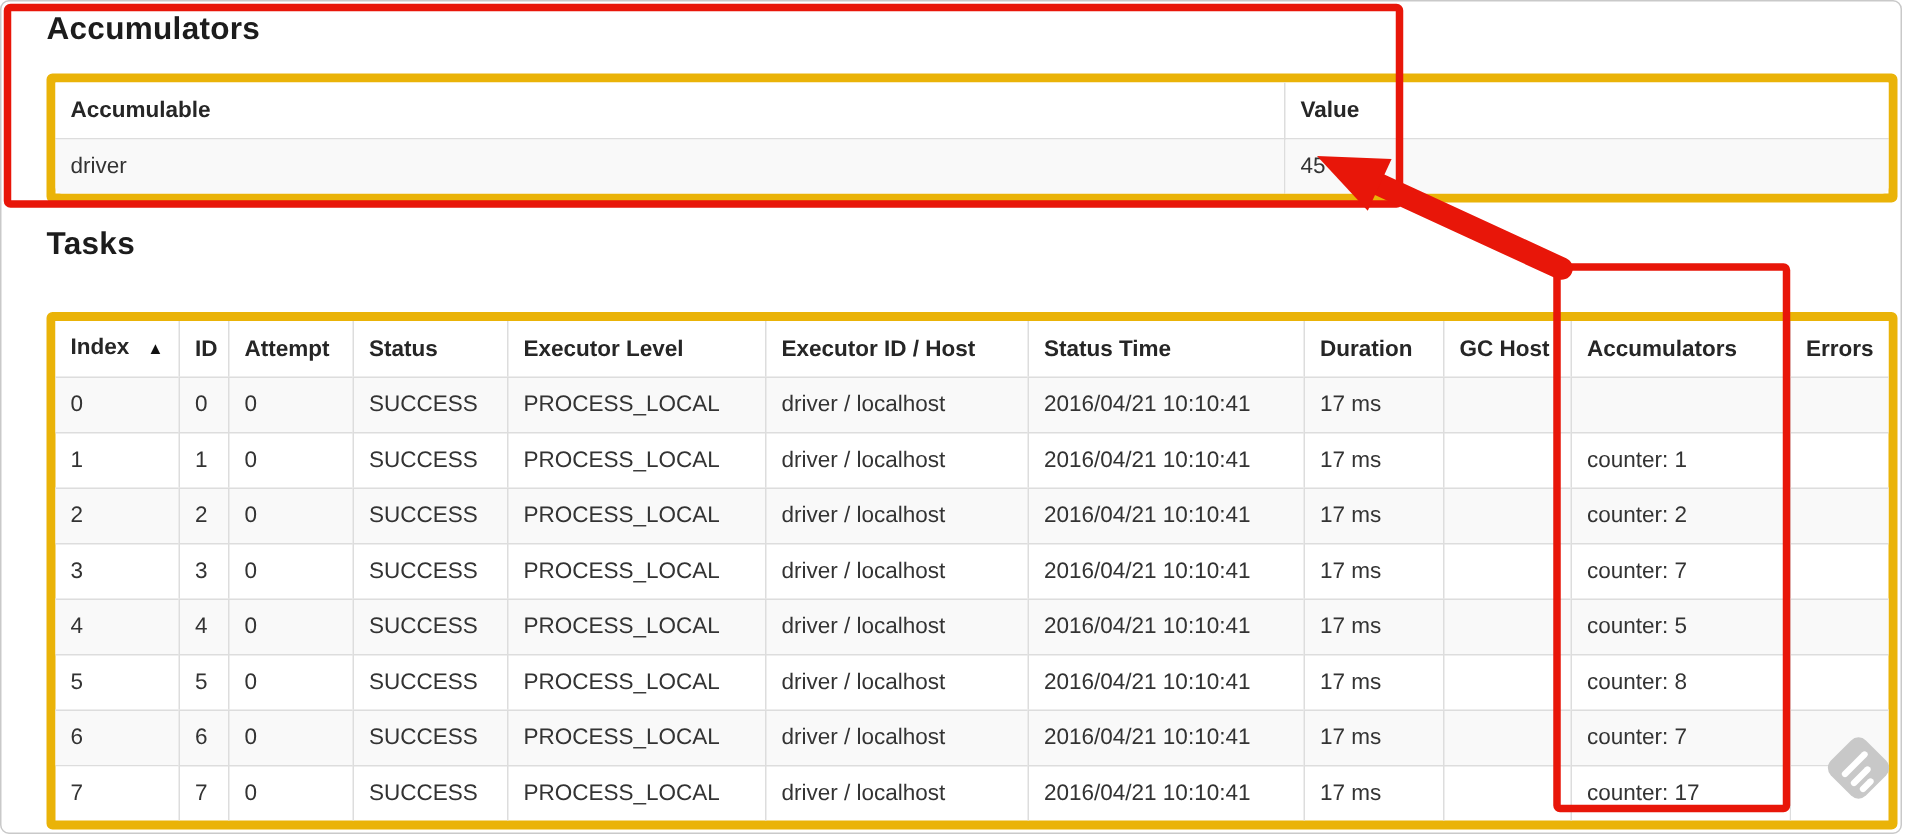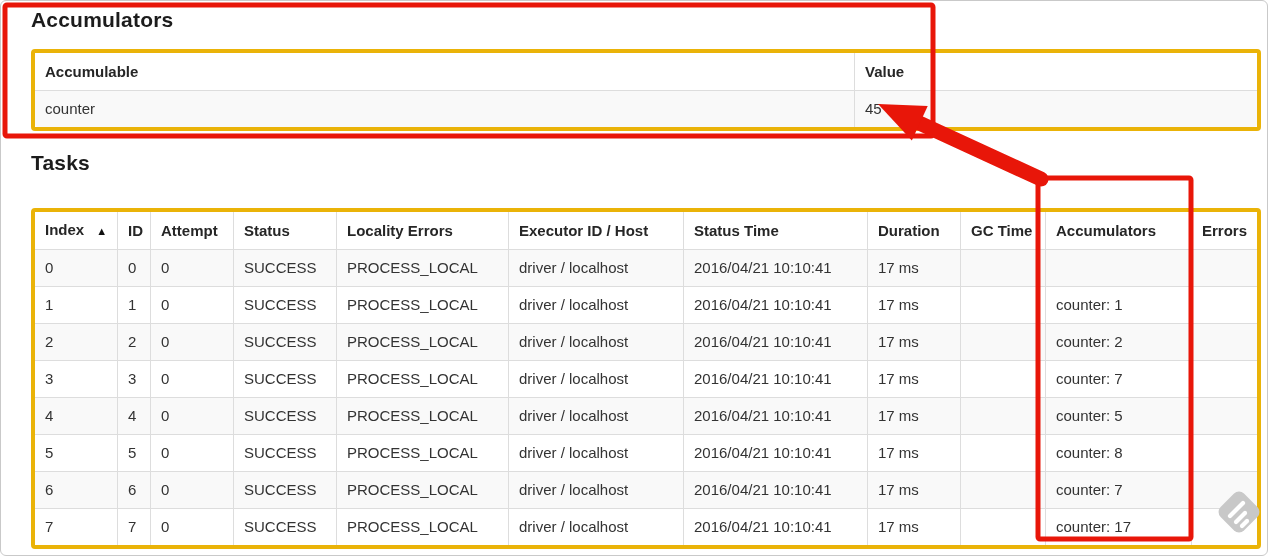--- a/index.html
+++ b/index.html
@@ -12,21 +12,21 @@
   .section-title {
     position:absolute; left:30px; font-size:21px; font-weight:bold; color:#1c1c1c;
     letter-spacing:.2px;
   }
   #acc-title  { top:7px; }
   #tasks-title{ top:150px; }
 
   table.bordered {
     position:absolute; left:30px; width:1222px;
     border-collapse:separate; border-spacing:0;
-    border:4px solid #eab308; border-radius:4px;
+    border:6px solid #eab308; border-radius:4px;
     table-layout:fixed; font-size:15px;
   }
   #acc-table   { top:48px; }
   #tasks-table { top:191px;margin-top:16px; }
   th, td {
     border-left:1px solid #ddd; border-top:1px solid #ddd;
     padding:8px 10px; text-align:left; line-height:20px; height:37px;
     white-space:nowrap; overflow:hidden; color:#333;
   }
   th { font-weight:bold; color:#262626; background:#fff; }
@@ -55,21 +55,21 @@
         <col style="width:403px">
       </colgroup>
     <thead>
         <tr>
           <th>Accumulable</th>
           <th>Value</th>
         </tr>
       </thead>
       <tbody>
         <tr>
-          <td>counter</td>
+          <td>driver</td>
           <td>45</td>
         </tr>
       </tbody>
   </table>
 
   <div class="section-title" id="tasks-title">Tasks</div>
 
   <table class="bordered" id="tasks-table">
     <colgroup>
       <col style="width:82px">
@@ -83,25 +83,25 @@
         <col style="width:85px">
       <col style="width:146px">
         <col style="width:66px">
     </colgroup>
     <thead>
         <tr>
           <th>Index<span class="sort-glyph">▲</span></th>
           <th>ID</th>
           <th>Attempt</th>
           <th>Status</th>
-          <th>Locality Errors</th>
+          <th>Executor Level</th>
           <th>Executor ID / Host</th>
           <th>Status Time</th>
           <th>Duration</th>
-          <th>GC Time</th>
+          <th>GC Host</th>
           <th>Accumulators</th>
           <th>Errors</th>
         </tr>
       </thead>
       <tbody>
         <tr>
           <td>0</td>
           <td>0</td>
           <td>0</td>
           <td>SUCCESS</td>

